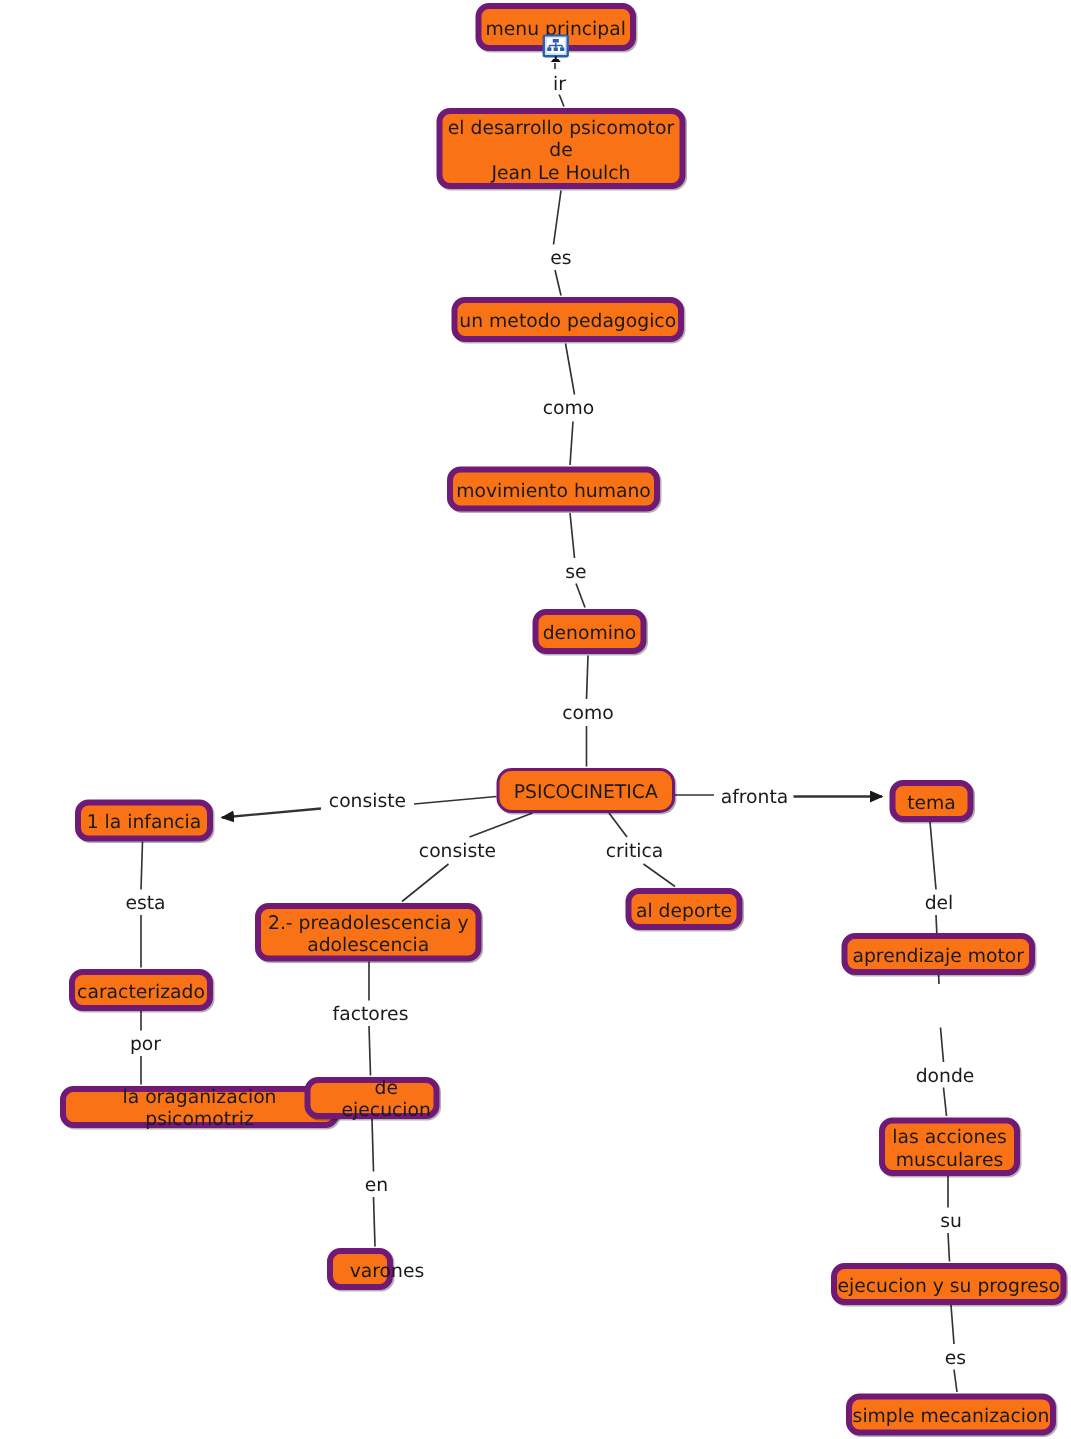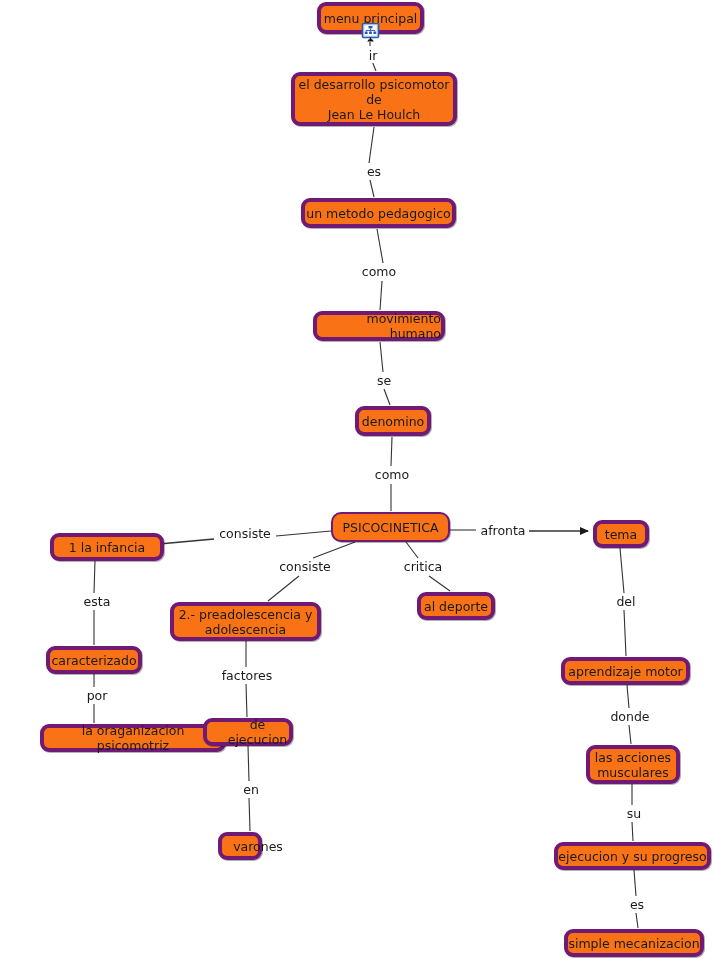--- a/index.html
+++ b/index.html
@@ -114,30 +114,30 @@
         <polyline points="636,913 638,928" fill="none" stroke="#333333" stroke-width="1.1"></polyline>
       </g>
   </svg>
 
   <div id="node-group">
       <div class="node" style="left: 317px; top: 2px; width: 107px; height: 32px;">menu principal</div>
       <div class="node" style="left: 291px; top: 72px; width: 166px; height: 54px;">el desarrollo psicomotor
 de
 Jean Le Houlch</div>
       <div class="node" style="left: 301px; top: 198px; width: 155px; height: 30px;">un metodo pedagogico</div>
-      <div class="node" style="left: 313px; top: 311px; width: 132px; height: 30px; text-align: right;">movimiento humano</div>
+      <div class="node" style="left: 298px; top: 311px; width: 142px; height: 30px; text-align: right;">movimiento humano</div>
       <div class="node" style="left: 355px; top: 406px; width: 76px; height: 30px;">denomino</div>
       <div class="node focus" style="left: 331px; top: 512px; width: 119px; height: 30px;">PSICOCINETICA</div>
-      <div class="node" style="left: 50px; top: 533px; width: 114px; height: 28px;">1 la infancia</div>
+      <div class="node" style="left: 50px; top: 533px; width: 92px; height: 28px;">1 la infancia</div>
       <div class="node" style="left: 593px; top: 520px; width: 56px; height: 28px;">tema</div>
       <div class="node" style="left: 170px; top: 602px; width: 151px; height: 39px;">2.- preadolescencia y
 adolescencia</div>
       <div class="node" style="left: 417px; top: 592px; width: 78px; height: 28px;">al deporte</div>
       <div class="node" style="left: 46px; top: 646px; width: 96px; height: 28px;">caracterizado</div>
-      <div class="node" style="left: 561px; top: 657px; width: 129px; height: 28px;">aprendizaje motor</div>
+      <div class="node" style="left: 561px; top: 622px; width: 129px; height: 28px;">aprendizaje motor</div>
       <div class="node" style="left: 2px; top: 724px; width: 186px; height: 28px; margin-left: 38px;">la oraganizacion psicomotriz</div>
       <div class="node" style="left: 203px; top: 718px; width: 90px; height: 28px; padding-left: 19px;">de ejecucion</div>
       <div class="node" style="left: 586px; top: 745px; width: 94px; height: 39px;">las acciones
 musculares</div>
       <div class="node" style="left: 554px; top: 842px; width: 157px; height: 28px;">ejecucion y su progreso</div>
       <div class="node" style="left: 218px; top: 832px; width: 44px; height: 28px; padding-left: 36px;">varones</div>
       <div class="node" style="left: 564px; top: 929px; width: 140px; height: 28px;">simple mecanizacion</div>
     </div>
   <div id="label-group">
       <div class="edge-label" style="left: 362px; top: 49px; width: 20px;">ir</div>

